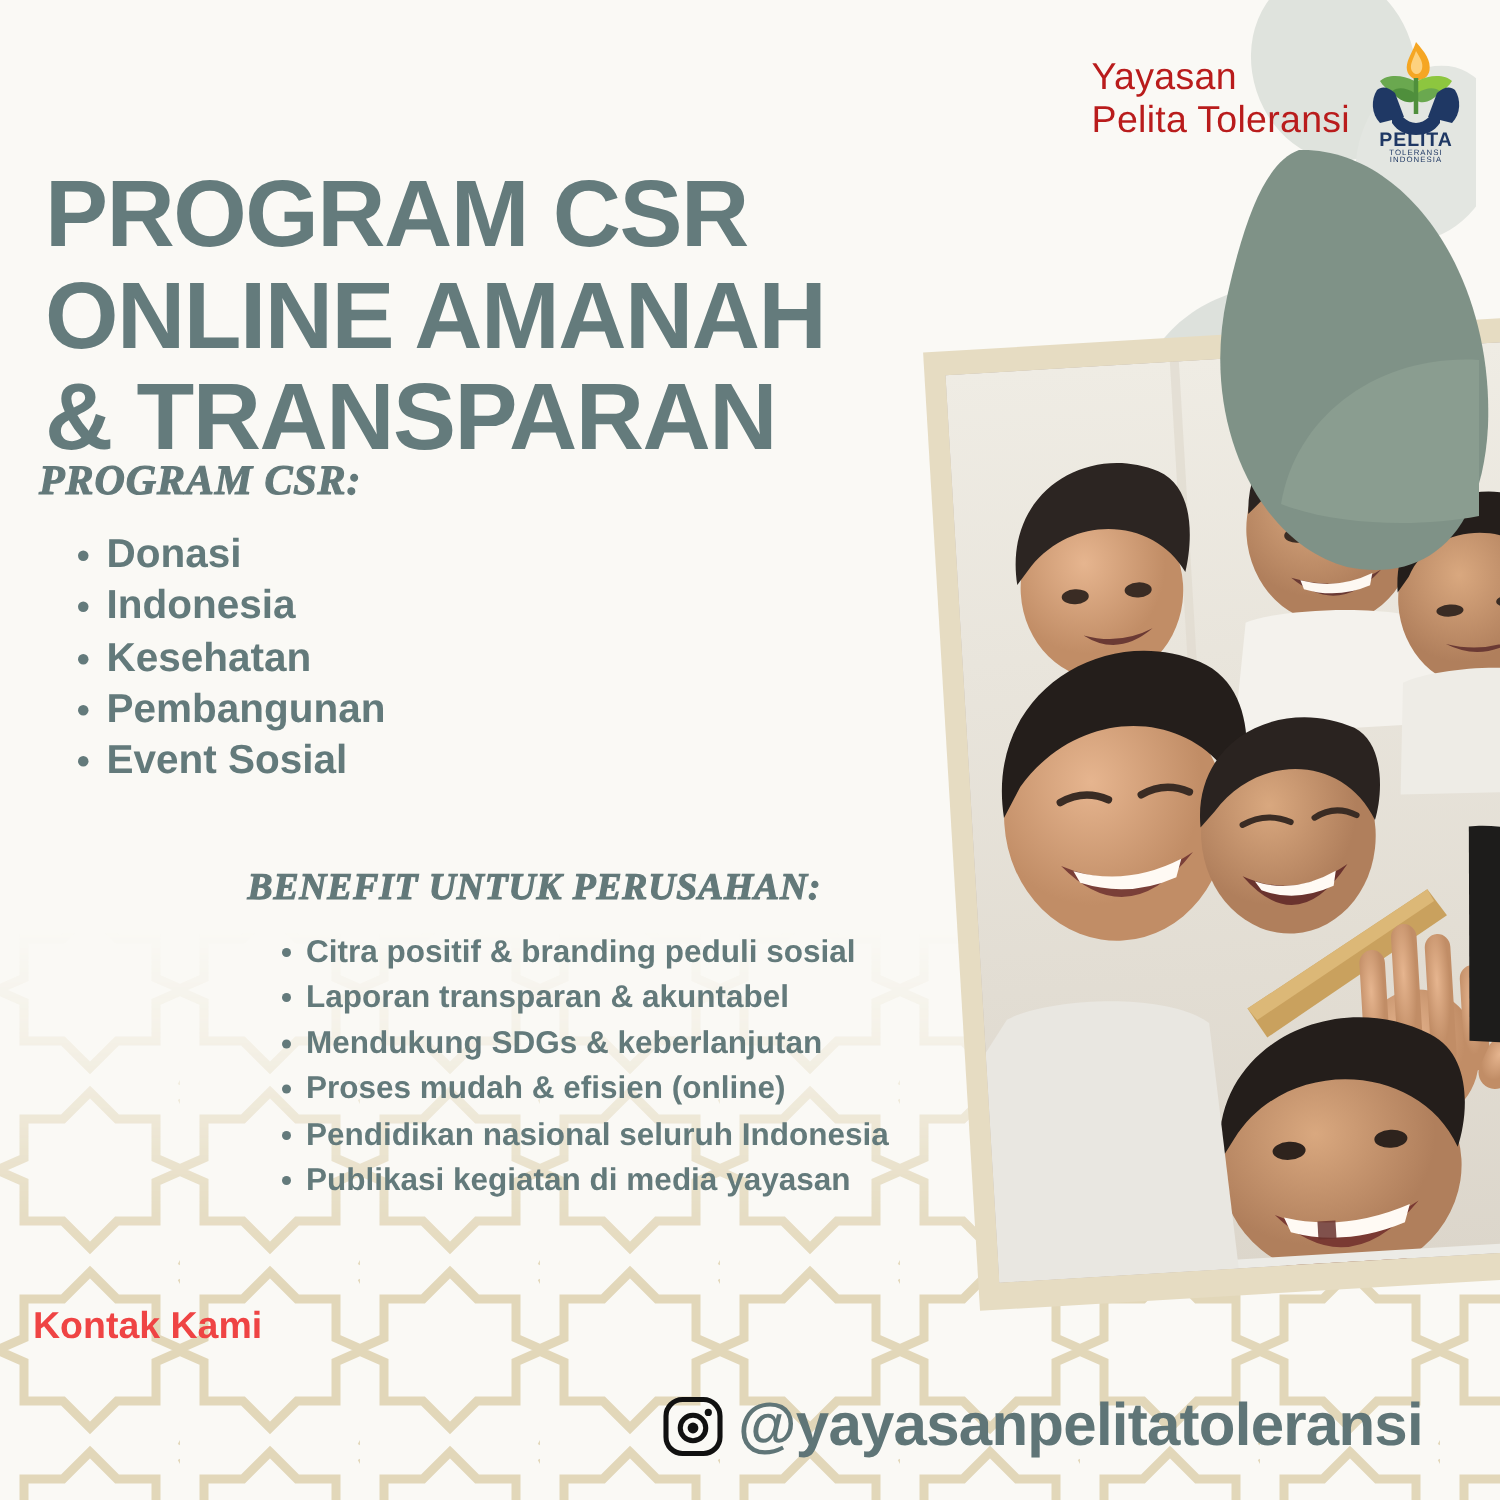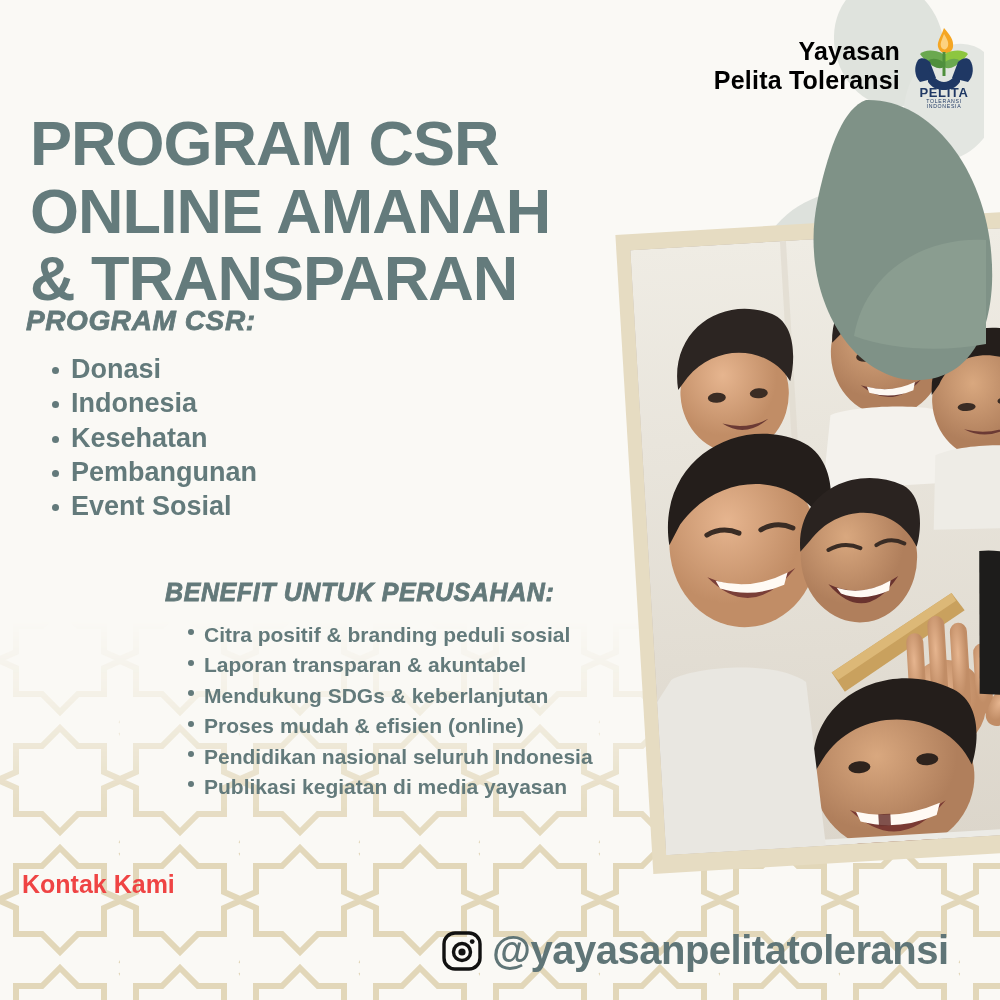--- a/index.html
+++ b/index.html
@@ -35,56 +35,56 @@
 
   
   .leaf{position:absolute;z-index:2;pointer-events:none;}
 
   
   .brand{
     position:absolute;right:22px;top:24px;z-index:6;
     display:flex;align-items:center;gap:10px;
   }
   .brand-text{
-    text-align:right;font-weight:bold;font-size:25px;line-height:1.16;
-    color:#000000;letter-spacing:.2px;white-space:pre-line;
+    text-align:left;font-weight:normal;font-size:25px;line-height:1.16;
+    color:#b91c1c;letter-spacing:.2px;white-space:pre-line;
   }
   .logo-mark{width:68px;height:84px;display:block;}
 
   
   .headline{
     position:absolute;left:30px;top:68px;z-index:5;
     color:#647b7c;font-weight:bold;font-size:63px;line-height:1.07;
     letter-spacing:-1px;white-space:pre-line;
   }
 
   
   .brush{
     color:#63797a;font-weight:bold;font-style:italic;
     letter-spacing:.6px;
-    font-family:Liberation Sans, sans-serif;
+    font-family:Liberation Serif, serif;
     -webkit-text-stroke:.8px #63797a;
   }
   #csr-heading{position:absolute;left:26px;top:305px;z-index:5;font-size:28px;}
   #benefit-heading{position:absolute;left:165px;top:578px;z-index:5;font-size:25px;}
 
   
   ul.blist{list-style:none;margin:0;padding:0;}
   ul.blist li{
     color:#637a7b;font-weight:bold;display:flex;align-items:baseline;
   }
   ul.blist li .dot{
     display:inline-block;width:7px;height:7px;border-radius:50%;
     background:#637a7b;margin-right:12px;flex:0 0 auto;
     position:relative;top:-4px;
   }
   #csr-list{position:absolute;left:52px;top:352px;z-index:5;}
   #csr-list li{font-size:27px;line-height:1.27;}
   #benefit-list{position:absolute;left:188px;top:620px;z-index:5;}
-  #benefit-list li{font-size:21px;line-height:1.45;align-items:center;}
+  #benefit-list li{font-size:21px;line-height:1.45;}
   #benefit-list li .dot{width:6px;height:6px;margin-right:10px;top:-3px;}
 
   
   .photo-wrap{
     position:absolute;left:634px;top:222px;width:420px;height:640px;
     transform:rotate(-3.4deg);transform-origin:center center;
     background:#e6dcc2;padding:16px 14px 18px 14px;box-sizing:border-box;
     z-index:3;
   }
   .photo{

